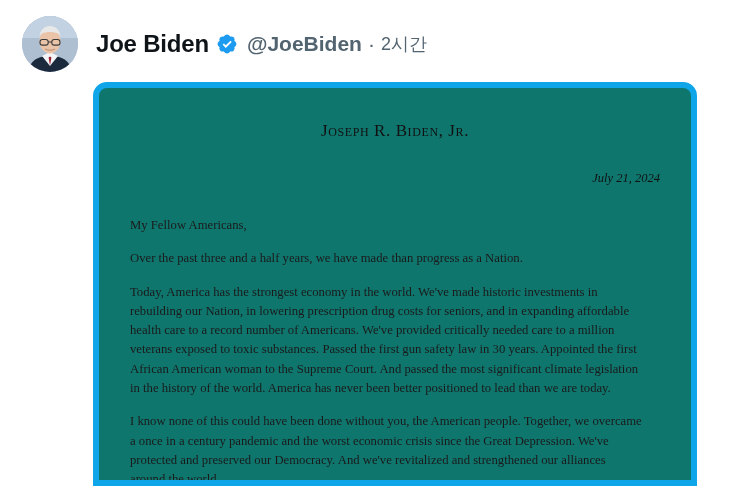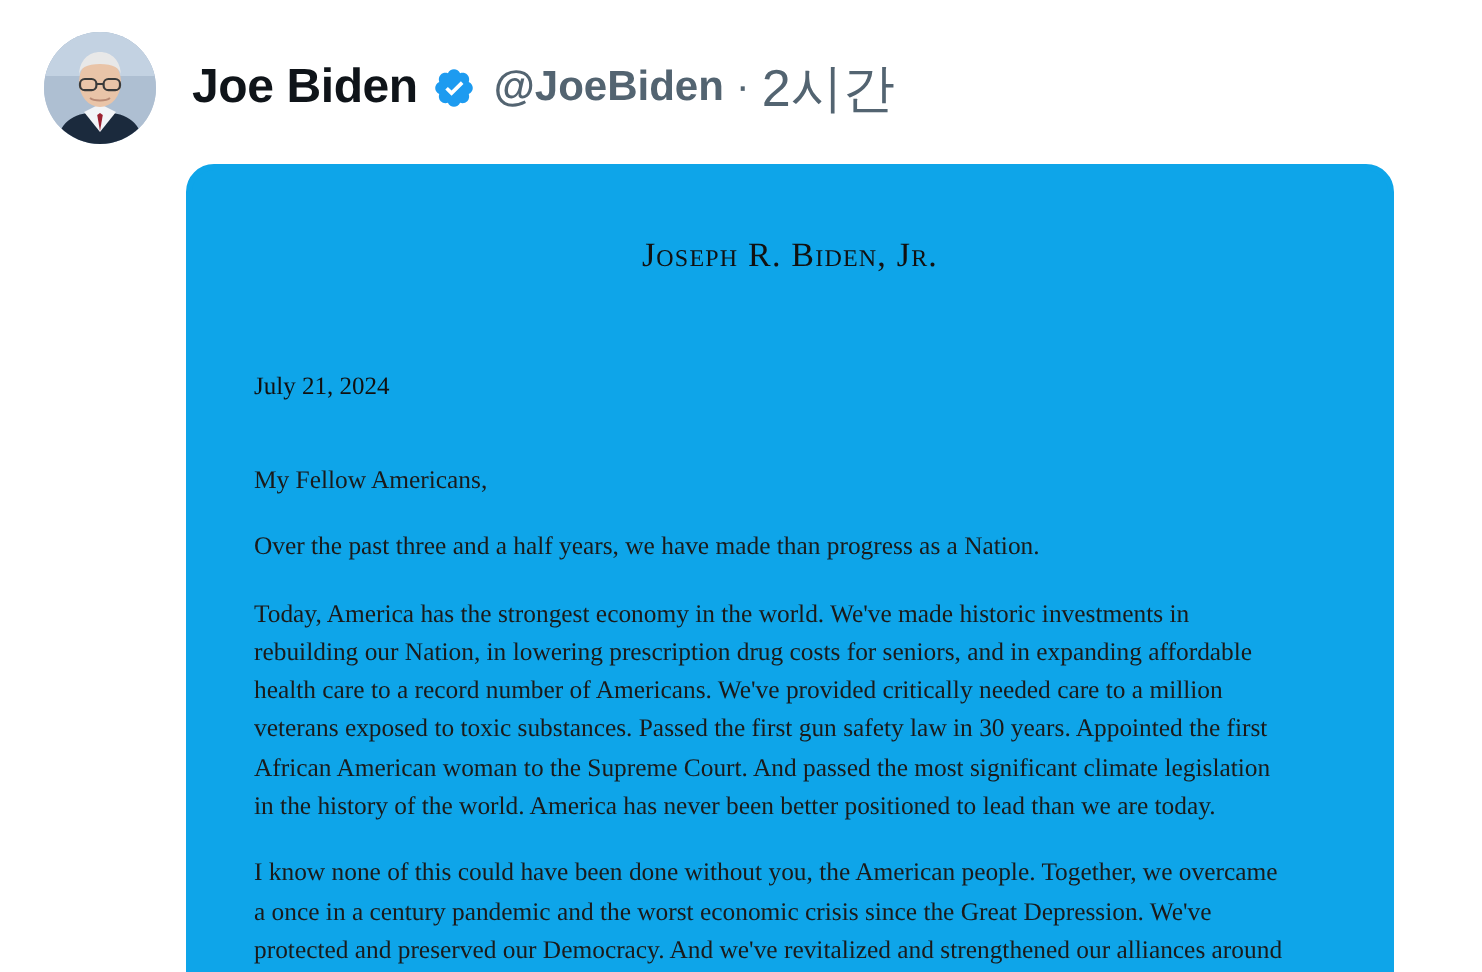--- a/index.html
+++ b/index.html
@@ -63,55 +63,56 @@
     color: #536471;
     margin-left: 9px;
     font-weight: bold;
   }
   .dot-sep {
     font-size: 21px;
     color: #536471;
     margin: 0 6px;
   }
   .timestamp {
-    font-size: 26px;
+    font-size: 18px;
     color: #536471;
     text-align: center;
   }
   .letter-card {
     position: absolute;
     left: 93px;
     top: 82px;
     width: 604px;
     height: 404px;
-    background: #0ea5e9;
-    border: 3px solid #0ea5e9;
+    background: #0f766e;
+    border: 6px solid #0ea5e9;
     border-top-left-radius: 14px;
     border-top-right-radius: 14px;
     box-sizing: border-box;
     overflow: hidden;
   }
   .letter-inner {
     padding: 0 31px;
     font-family: "Liberation Serif", serif;
     color: #1a1a1a;
   }
   .letter-title {
     text-align: center;
     margin-top: 33px;
     font-size: 17px;
     font-variant: small-caps;
     letter-spacing: 0.6px;
     color: #111111;
   }
   .letter-date {
-    text-align: left;
-    margin-top: 48px;
+    text-align: right;
+    margin-top: 30px;
     font-size: 12.5px;
     color: #111111;
+    font-style: italic;
   }
   .letter-body {
     margin-top: 30px;
     font-size: 12.7px;
     line-height: 1.52;
     text-align: left;
     color: #1a1a1a;
   }
   .letter-body p {
     margin: 0 16px 14px 0;

